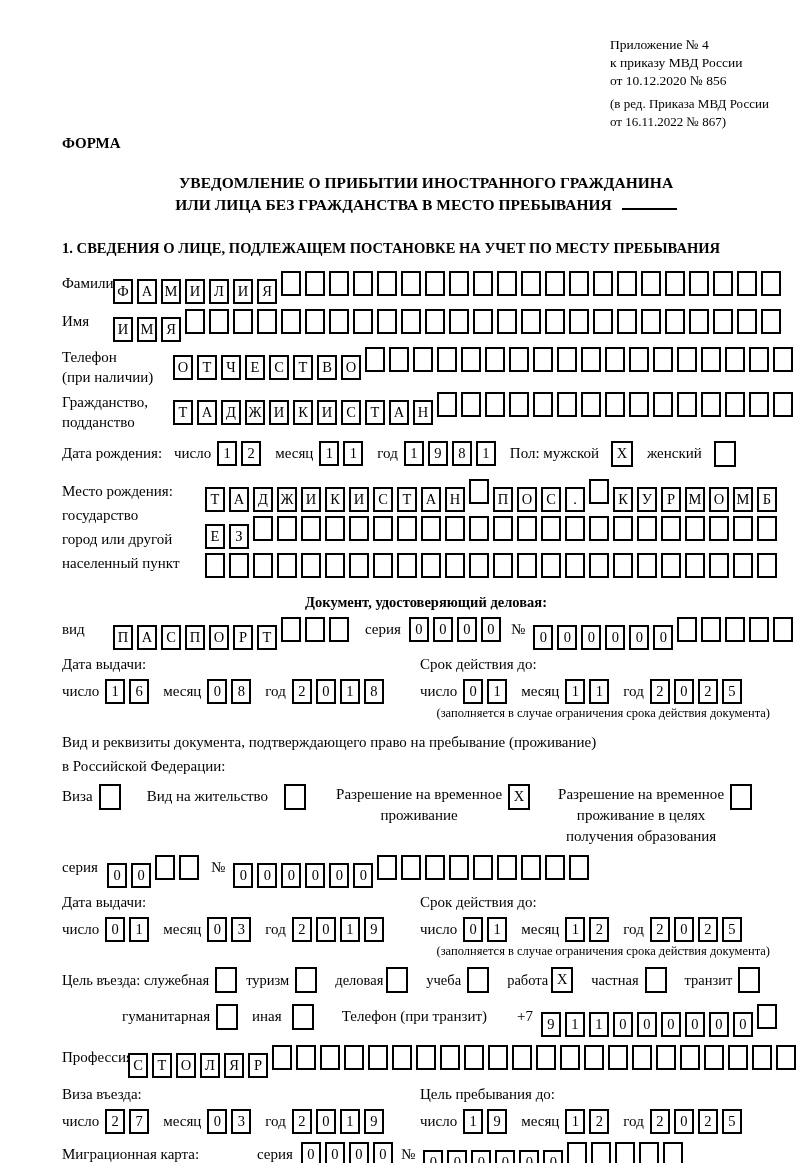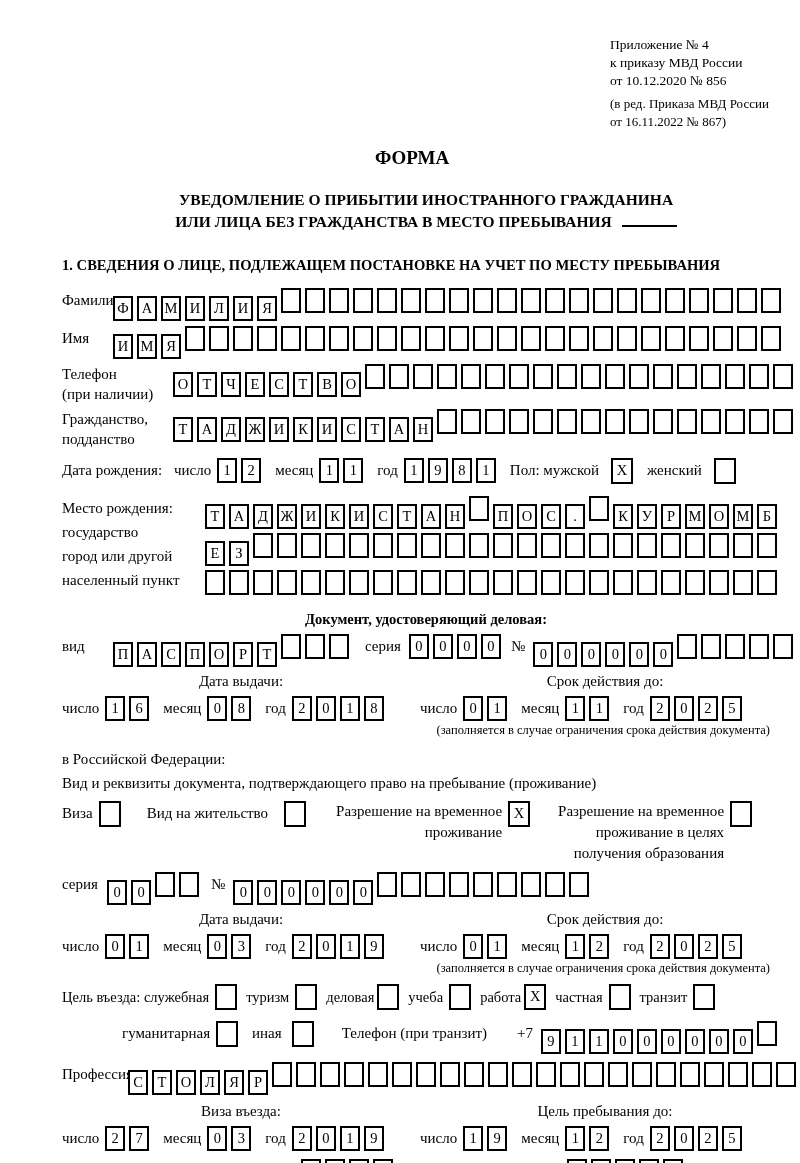--- a/index.html
+++ b/index.html
@@ -1,49 +1,49 @@
 <!DOCTYPE html>
 <html><head>
 <meta charset="utf-8">
 <style>
   html,body { margin:0; padding:0; background:#fff; }
   body { font-family:"Liberation Serif","DejaVu Serif",serif; color:#000; }
   .page { width:800px; height:1163px; box-sizing:border-box; padding:36px 10px 10px 62px; overflow:hidden; }
 
   .appendix { margin-left:548px; width:210px; font-size:13.5px; line-height:18px; }
   .amend { margin-top:5px; font-size:13px; line-height:18px; }
-  .forma { text-align:center; padding-right:28px; font-weight:bold; font-size:19px; margin-top:16px; }
+  .forma { text-align:left; padding-right:28px; font-weight:bold; font-size:15px; margin-top:4px; }
   .title { text-align:center; font-weight:bold; font-size:15.5px; line-height:22px; margin-top:20px; }
   .blank-line { display:inline-block; width:55px; border-bottom:2.5px solid #000; height:12px; margin-left:10px; }
   .sec { font-weight:bold; font-size:14.6px; margin-top:24px; margin-bottom:14px; }
 
   .row { display:flex; align-items:flex-start; margin-top:5px; white-space:nowrap; font-size:15px; }
   .lbl { flex:none; line-height:25px; }
   .ml { line-height:20px; }
   .w51{width:51px} .w111{width:111px} .w143{width:143px} .w65{width:66px}
   .cells { white-space:nowrap; flex:none; }
   .cell { display:inline-block; box-sizing:border-box; width:20px; height:25px; border:2px solid #000;
           margin-right:4px; text-align:center; font-size:14.5px; line-height:21px; background:#fff; }
   .cb { margin-left:6px; margin-right:0; }
   .cb .cell { width:22px; height:26px; margin-right:0; }
   .stack .cells { display:block; margin-bottom:4px; }
   .dlabel { margin-right:6px; line-height:25px; }
   .dgap { margin-left:10px; }
   .center-b { text-align:center; font-weight:bold; font-size:14.5px; margin-top:8px; margin-bottom:6px; }
   .twocol { display:flex; margin-top:6px; font-size:15px; }
   .col-l { width:358px; flex:none; }
   .col-r { flex:1; }
-  .hdrtxt { text-align:center;font-family:Liberation Serif, serif; }
+  .hdrtxt { text-align:left;font-family:Liberation Serif, serif; }
   .note-r { text-align:right; font-size:12.5px; margin-top:2px; padding-right:20px; }
   .intro { font-size:15px; margin-top:9px; line-height:24px; }
   .opt { display:flex; align-items:flex-start; margin-right:14px; }
-  .optlbl { text-align:right; line-height:21px; }
+  .optlbl { text-align:center; line-height:21px; }
   .purpose-row { font-size:14.5px; }
   .purpose-row .lbl { line-height:26px; }
-  .pair { display:flex; align-items:flex-start; margin-right:9px; }
+  .pair { display:flex; align-items:flex-start; margin-right:18px; }
 </style>
 </head>
 <body>
 
 <div class="page">
 
   <div class="appendix">
     <div>Приложение № 4</div>
     <div>к приказу МВД России</div>
     <div>от 10.12.2020 № 856</div>
@@ -147,22 +147,22 @@
       <span class="cells"><span class="cell">0</span><span class="cell">1</span></span>
       <span class="dlabel dgap">месяц</span>
       <span class="cells"><span class="cell">1</span><span class="cell">1</span></span>
       <span class="dlabel dgap">год</span>
       <span class="cells"><span class="cell">2</span><span class="cell">0</span><span class="cell">2</span><span class="cell">5</span></span>
     </div>
   </div>
   <div class="note-r">(заполняется в случае ограничения срока действия документа)</div>
 
   <div class="intro">
+    <div>Вид и реквизиты документа, подтверждающего право на пребывание (проживание)</div>
     <div>в Российской Федерации:</div>
-    <div>Вид и реквизиты документа, подтверждающего право на пребывание (проживание)</div>
   </div>
 
   <div class="row" style="margin-top:6px">
     <div class="opt">
       <span class="lbl">Виза</span>
       <span class="cells cb"><span class="cell"></span></span>
     </div>
     <div class="opt" style="margin-left:12px">
       <span class="lbl">Вид на жительство</span>
       <span class="cells cb" style="margin-left:16px"><span class="cell"></span></span>

